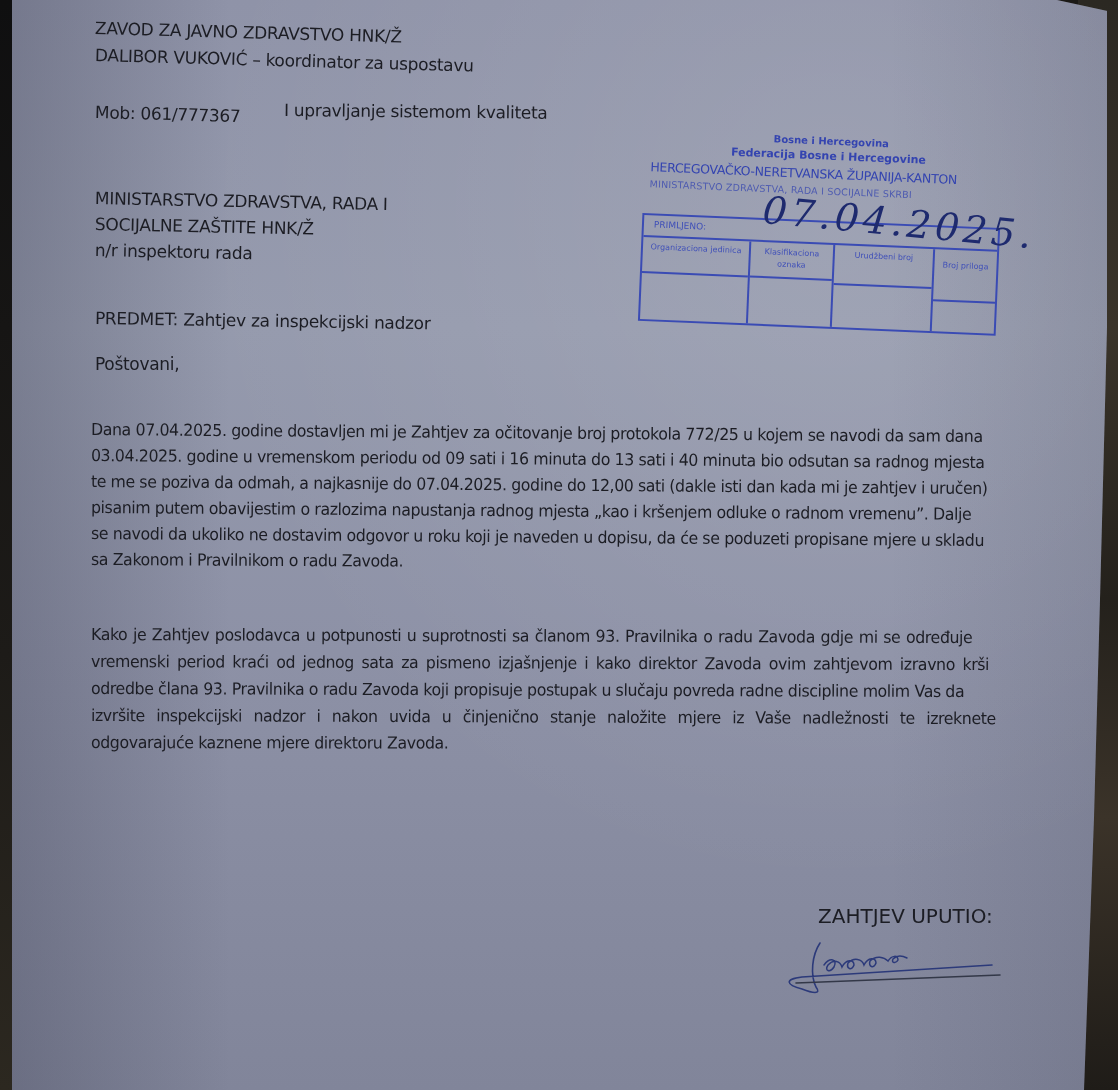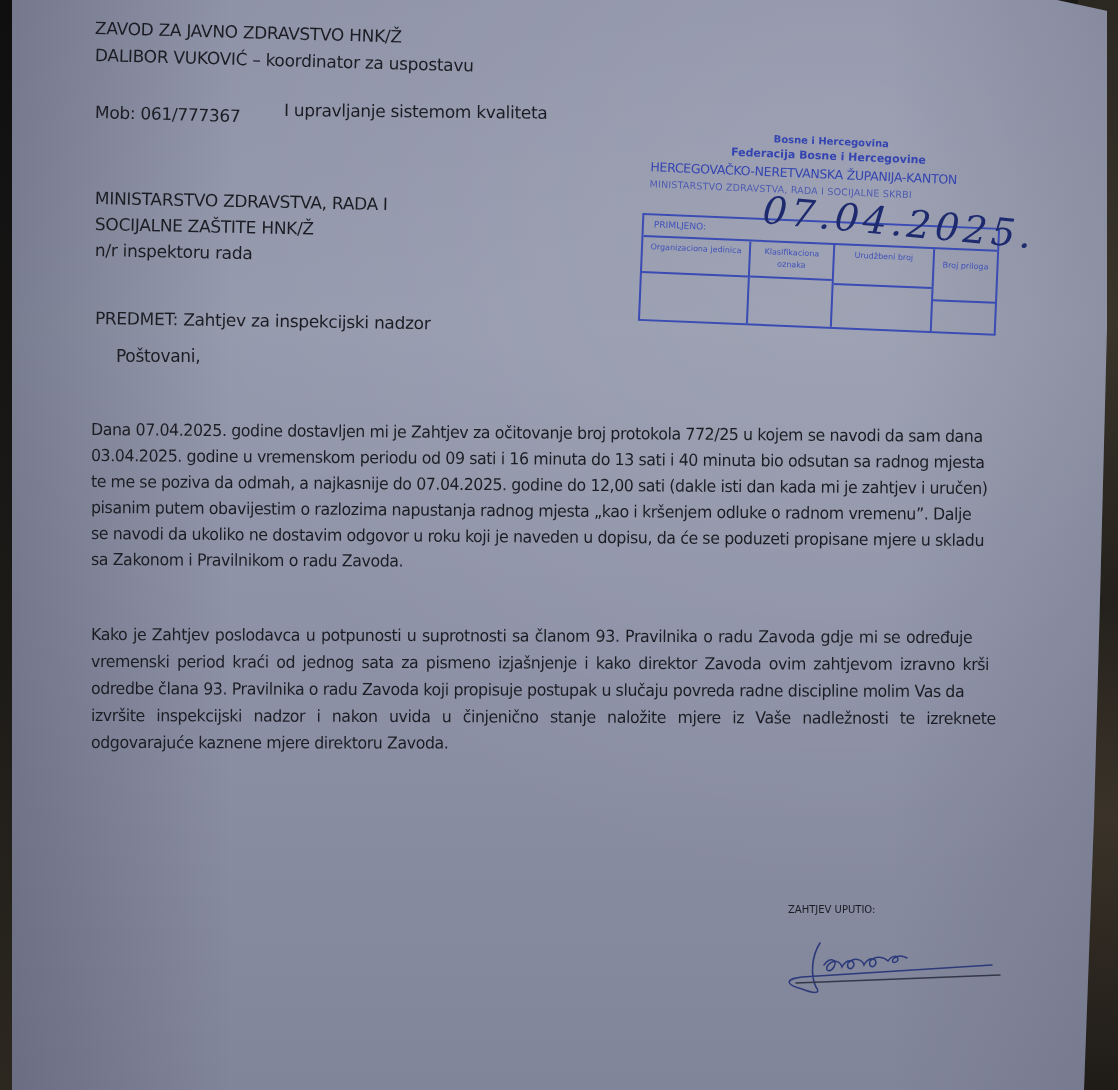--- a/index.html
+++ b/index.html
@@ -172,40 +172,40 @@
   </div>
 
   <div>
     <div class="text hdr" style="left:83px; top:188px; transform: rotate(1.2deg); transform-origin:left center;">MINISTARSTVO ZDRAVSTVA, RADA I</div>
     <div class="text hdr" style="left:83px; top:214px; transform: rotate(1.2deg); transform-origin:left center;">SOCIJALNE ZAŠTITE HNK/Ž</div>
     <div class="text hdr" style="left:83px; top:240px; transform: rotate(1.2deg); transform-origin:left center;">n/r inspektoru rada</div>
   </div>
 
   <div class="text hdr" style="left:83px; top:308px; transform: rotate(0.9deg); transform-origin:left center;">PREDMET: Zahtjev za inspekcijski nadzor</div>
 
-  <div class="text hdr" style="left:83px; top:346px;margin-left:21px;">Poštovani,</div>
+  <div class="text hdr" style="left:83px; top:354px;">Poštovani,</div>
 
   <div>
     <div class="text body-line" style="left:79px; top:420px; transform: rotate(0.45deg) scaleX(0.955);">Dana 07.04.2025. godine dostavljen mi je Zahtjev za očitovanje broj protokola 772/25 u kojem se navodi da sam dana</div>
     <div class="text body-line" style="left:79px; top:446px; transform: rotate(0.45deg) scaleX(0.955);">03.04.2025. godine u vremenskom periodu od 09 sati i 16 minuta do 13 sati i 40 minuta bio odsutan sa radnog mjesta</div>
     <div class="text body-line" style="left:79px; top:472px; transform: rotate(0.45deg) scaleX(0.95);">te me se poziva da odmah, a najkasnije do 07.04.2025. godine do 12,00 sati (dakle isti dan kada mi je zahtjev i uručen)</div>
     <div class="text body-line" style="left:79px; top:498px; transform: rotate(0.45deg) scaleX(0.955);">pisanim putem obavijestim o razlozima napustanja radnog mjesta „kao i kršenjem odluke o radnom vremenu”. Dalje</div>
     <div class="text body-line" style="left:79px; top:524px; transform: rotate(0.45deg) scaleX(0.955);">se navodi da ukoliko ne dostavim odgovor u roku koji je naveden u dopisu, da će se poduzeti propisane mjere u skladu</div>
     <div class="text body-line" style="left:79px; top:550px; transform: rotate(0.3deg) scaleX(0.955);">sa Zakonom i Pravilnikom o radu Zavoda.</div>
   </div>
 
   <div>
     <div class="text body-line" style="left:79px; top:625px; transform: rotate(0.2deg) scaleX(0.955); word-spacing:1px;">Kako je Zahtjev poslodavca u potpunosti u suprotnosti sa članom 93. Pravilnika o radu Zavoda gdje mi se određuje</div>
     <div class="text body-line" style="left:79px; top:652px; transform: rotate(0.2deg) scaleX(0.955); word-spacing:3px;">vremenski period kraći od jednog sata za pismeno izjašnjenje i kako direktor Zavoda ovim zahtjevom izravno krši</div>
     <div class="text body-line" style="left:79px; top:679px; transform: rotate(0.2deg) scaleX(0.955);">odredbe člana 93. Pravilnika o radu Zavoda koji propisuje postupak u slučaju povreda radne discipline molim Vas da</div>
     <div class="text body-line" style="left:79px; top:706px; transform: rotate(0.2deg) scaleX(0.955); word-spacing:7px;">izvršite inspekcijski nadzor i nakon uvida u činjenično stanje naložite mjere iz Vaše nadležnosti te izreknete</div>
     <div class="text body-line" style="left:79px; top:733px; transform: rotate(0.1deg) scaleX(0.955);">odgovarajuće kaznene mjere direktoru Zavoda.</div>
   </div>
 
-  <div class="text small" style="left:776px; top:904px; font-size:10px;">ZAHTJEV UPUTIO:</div>
+  <div class="text small" style="left:806px; top:904px; font-size:20px;">ZAHTJEV UPUTIO:</div>
 
   <svg class="signature" viewBox="0 0 230 60">
     <path d="M38 8 C 30 20, 28 40, 34 52 C 40 60, 30 58, 20 54 C 4 50, 2 44, 20 42 C 60 40, 120 36, 210 30" fill="none" stroke="#2c3a7a" stroke-width="1.6" stroke-linecap="round"></path>
     <path d="M42 30 c 6 -8, 14 -6, 10 2 c -4 6, -10 4, -6 -2 c 6 -6, 12 -4, 14 2
              c 4 -8, 12 -8, 12 -2 c -2 6, -8 4, -6 -2 c 6 -6, 14 -4, 16 2
              c 4 -8, 12 -8, 12 -2 c -2 6, -8 4, -6 -2 c 6 -6, 14 -4, 18 0
              c 4 -6, 10 -6, 10 -1 c -2 4, -7 3, -5 -1 c 4 -4, 10 -3, 14 -1" fill="none" stroke="#2c3a7a" stroke-width="1.5" stroke-linecap="round"></path>
     <path d="M14 48 L 218 40" fill="none" stroke="#333848" stroke-width="1.6" stroke-linecap="round"></path>
   </svg>
 

